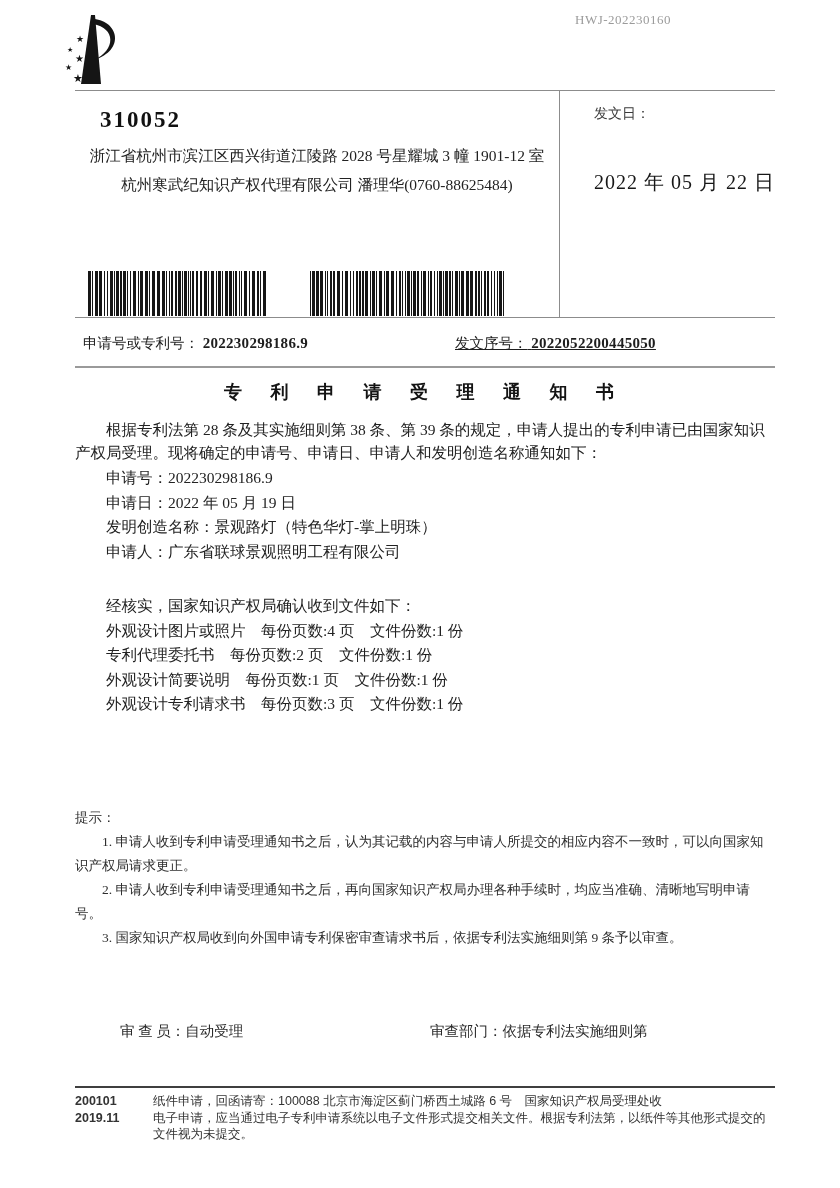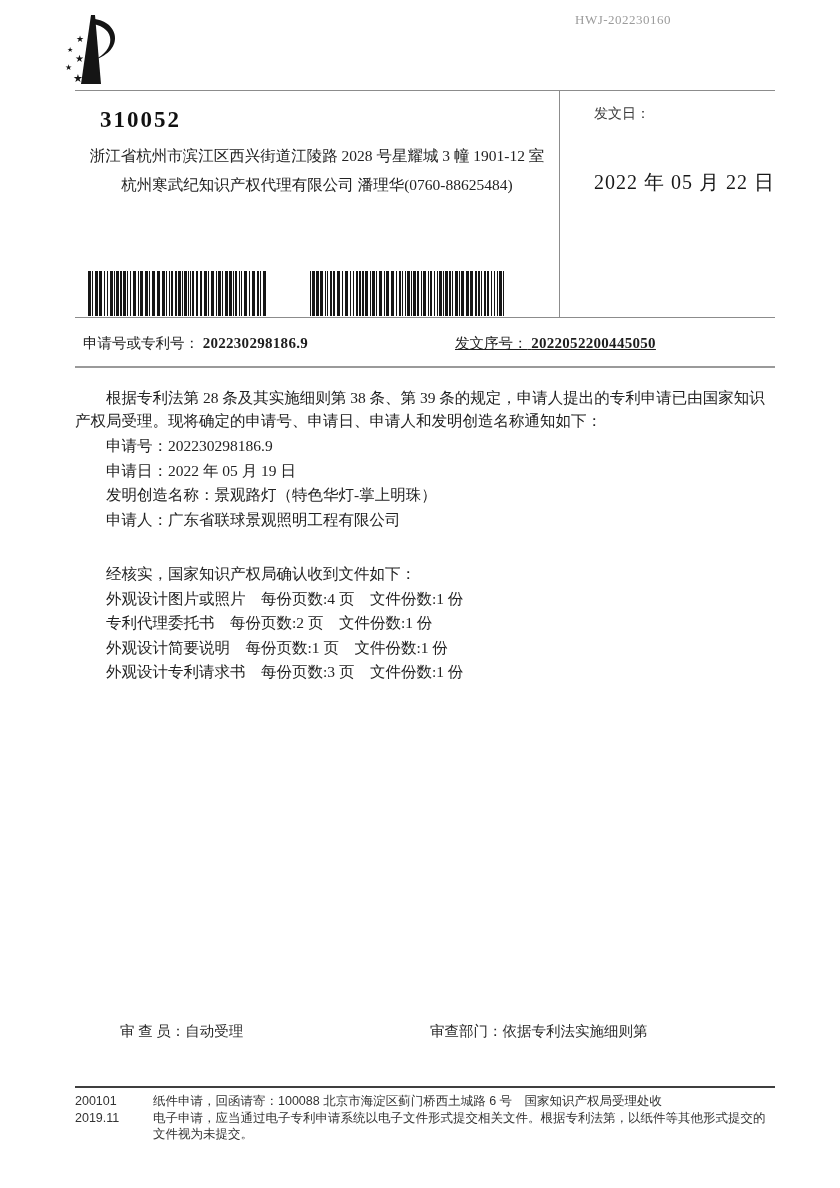--- a/index.html
+++ b/index.html
@@ -51,21 +51,21 @@
   
   .signoff{position:absolute;left:75px;top:1022px;width:700px;height:24px;font-size:14.5px;color:#2a2a2a;}
   .examiner{position:absolute;left:45px;top:0;}
   .department{position:absolute;left:355px;top:0;}
 
   
   .footer{position:absolute;left:75px;top:1086px;width:700px;border-top:2px solid #3f3f3f;
           padding-top:5px;font-family:"Liberation Sans","DejaVu Sans",sans-serif;
           font-size:12.5px;line-height:16.5px;color:#333;}
   .footer-row{display:flex;}
-  .footer-code{width:78px;flex:none;}
+  .footer-code{width:78px;flex:none;font-weight:bold;}
   .footer-text{flex:1;}
 </style>
 </head>
 <body>
 
 <div class="page">
 
   <svg class="logo" viewBox="0 0 64 80" xmlns="http://www.w3.org/2000/svg">
     <polygon points="27,3 31,3 37,72 17,72" fill="#151515"></polygon>
     <path d="M30 7 C54 9 62 38 30 48 C52 38 52 16 29 12 Z" fill="#151515"></path>
@@ -100,20 +100,21 @@
       <span>申请号或专利号：</span>
       <span class="ref-num">202230298186.9</span>
     </div>
     <div class="ref-serial">
       <span>发文序号：</span>
       <span class="ref-num">2022052200445050</span>
     </div>
   </div>
 
   <div class="notice">
+    <h1 class="notice-title">专 利 申 请 受 理 通 知 书</h1>
     <p class="intro">根据专利法第 28 条及其实施细则第 38 条、第 39 条的规定，申请人提出的专利申请已由国家知识产权局受理。现将确定的申请号、申请日、申请人和发明创造名称通知如下：</p>
 
     <div class="fields">
       <div class="field-line">
         <span>申请号：</span><span>202230298186.9</span>
       </div>
       <div class="field-line">
         <span>申请日：</span><span>2022 年 05 月 19 日</span>
       </div>
       <div class="field-line">
@@ -126,20 +127,26 @@
 
     <div class="field-line received-intro">经核实，国家知识产权局确认收到文件如下：</div>
     <div>
       <div class="file-line">外观设计图片或照片　每份页数:4 页　文件份数:1 份</div>
       <div class="file-line">专利代理委托书　每份页数:2 页　文件份数:1 份</div>
       <div class="file-line">外观设计简要说明　每份页数:1 页　文件份数:1 份</div>
       <div class="file-line">外观设计专利请求书　每份页数:3 页　文件份数:1 份</div>
     </div>
   </div>
 
+  <div class="hints">
+    <p class="hints-label">提示：</p>
+    <p class="hint-item">1. 申请人收到专利申请受理通知书之后，认为其记载的内容与申请人所提交的相应内容不一致时，可以向国家知识产权局请求更正。</p>
+    <p class="hint-item">2. 申请人收到专利申请受理通知书之后，再向国家知识产权局办理各种手续时，均应当准确、清晰地写明申请号。</p>
+    <p class="hint-item">3. 国家知识产权局收到向外国申请专利保密审查请求书后，依据专利法实施细则第 9 条予以审查。</p>
+  </div>
 
   <div class="signoff">
     <div class="examiner">
       <span>审 查 员：</span><span>自动受理</span>
     </div>
     <div class="department">
       <span>审查部门：</span><span>依据专利法实施细则第</span>
     </div>
   </div>
 

